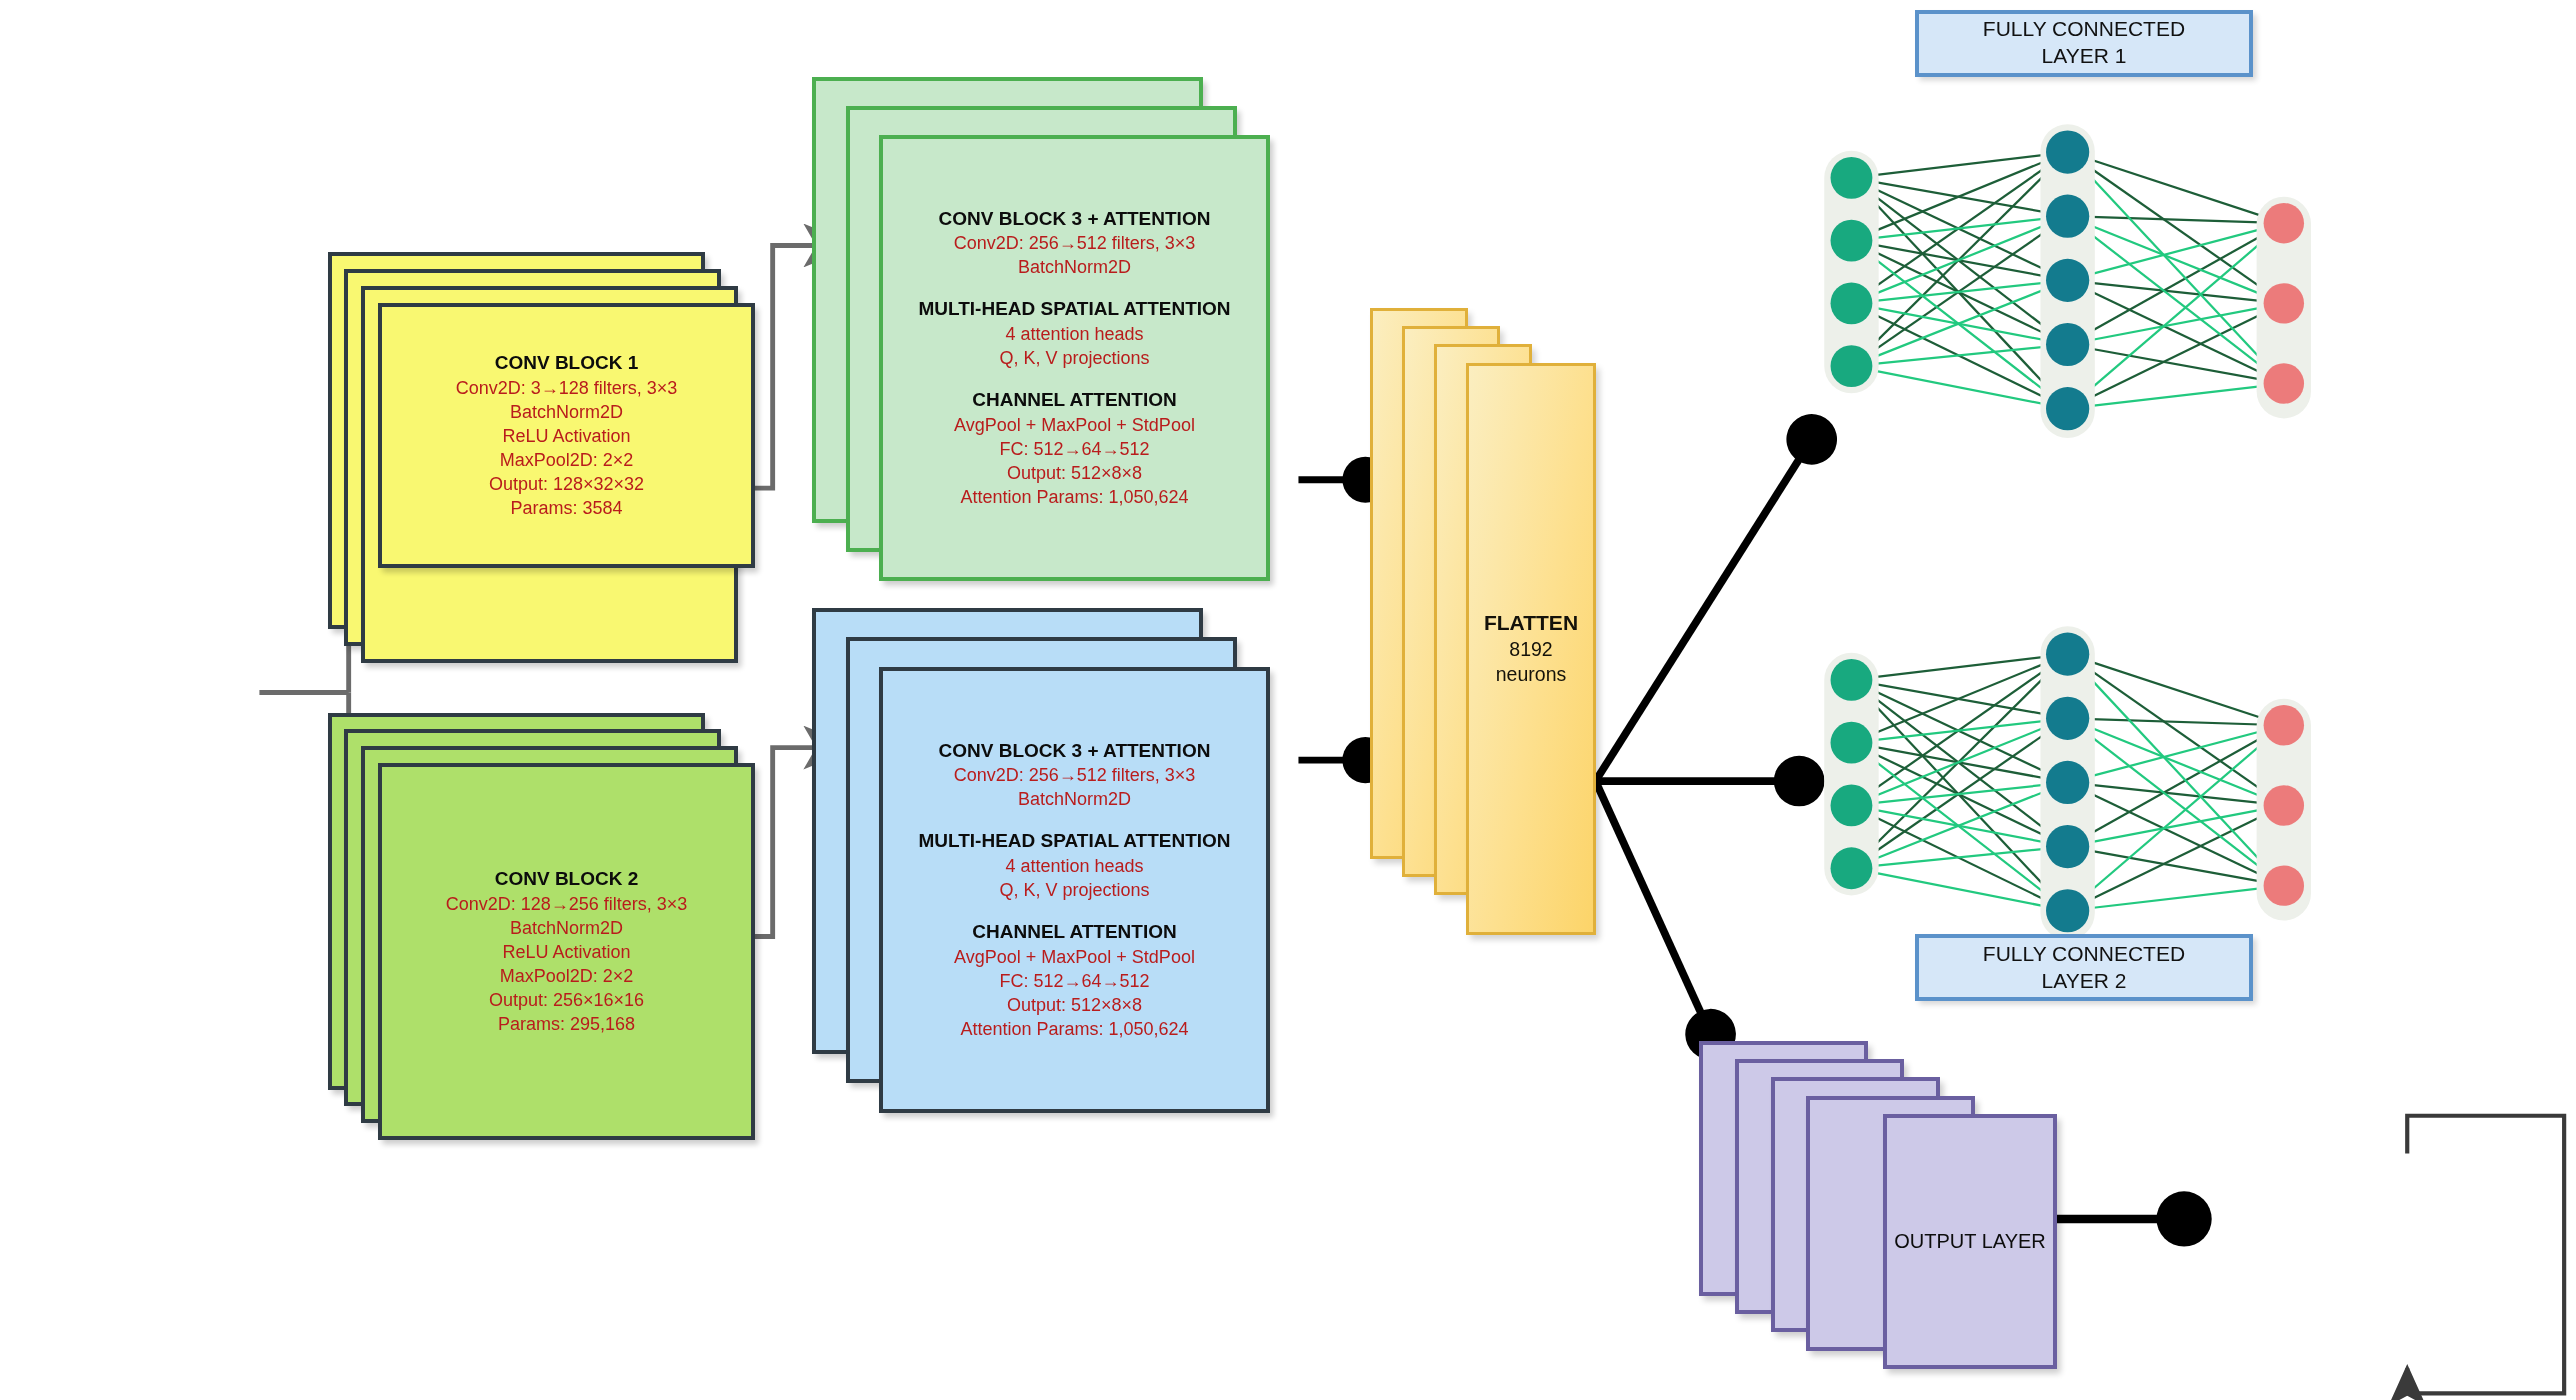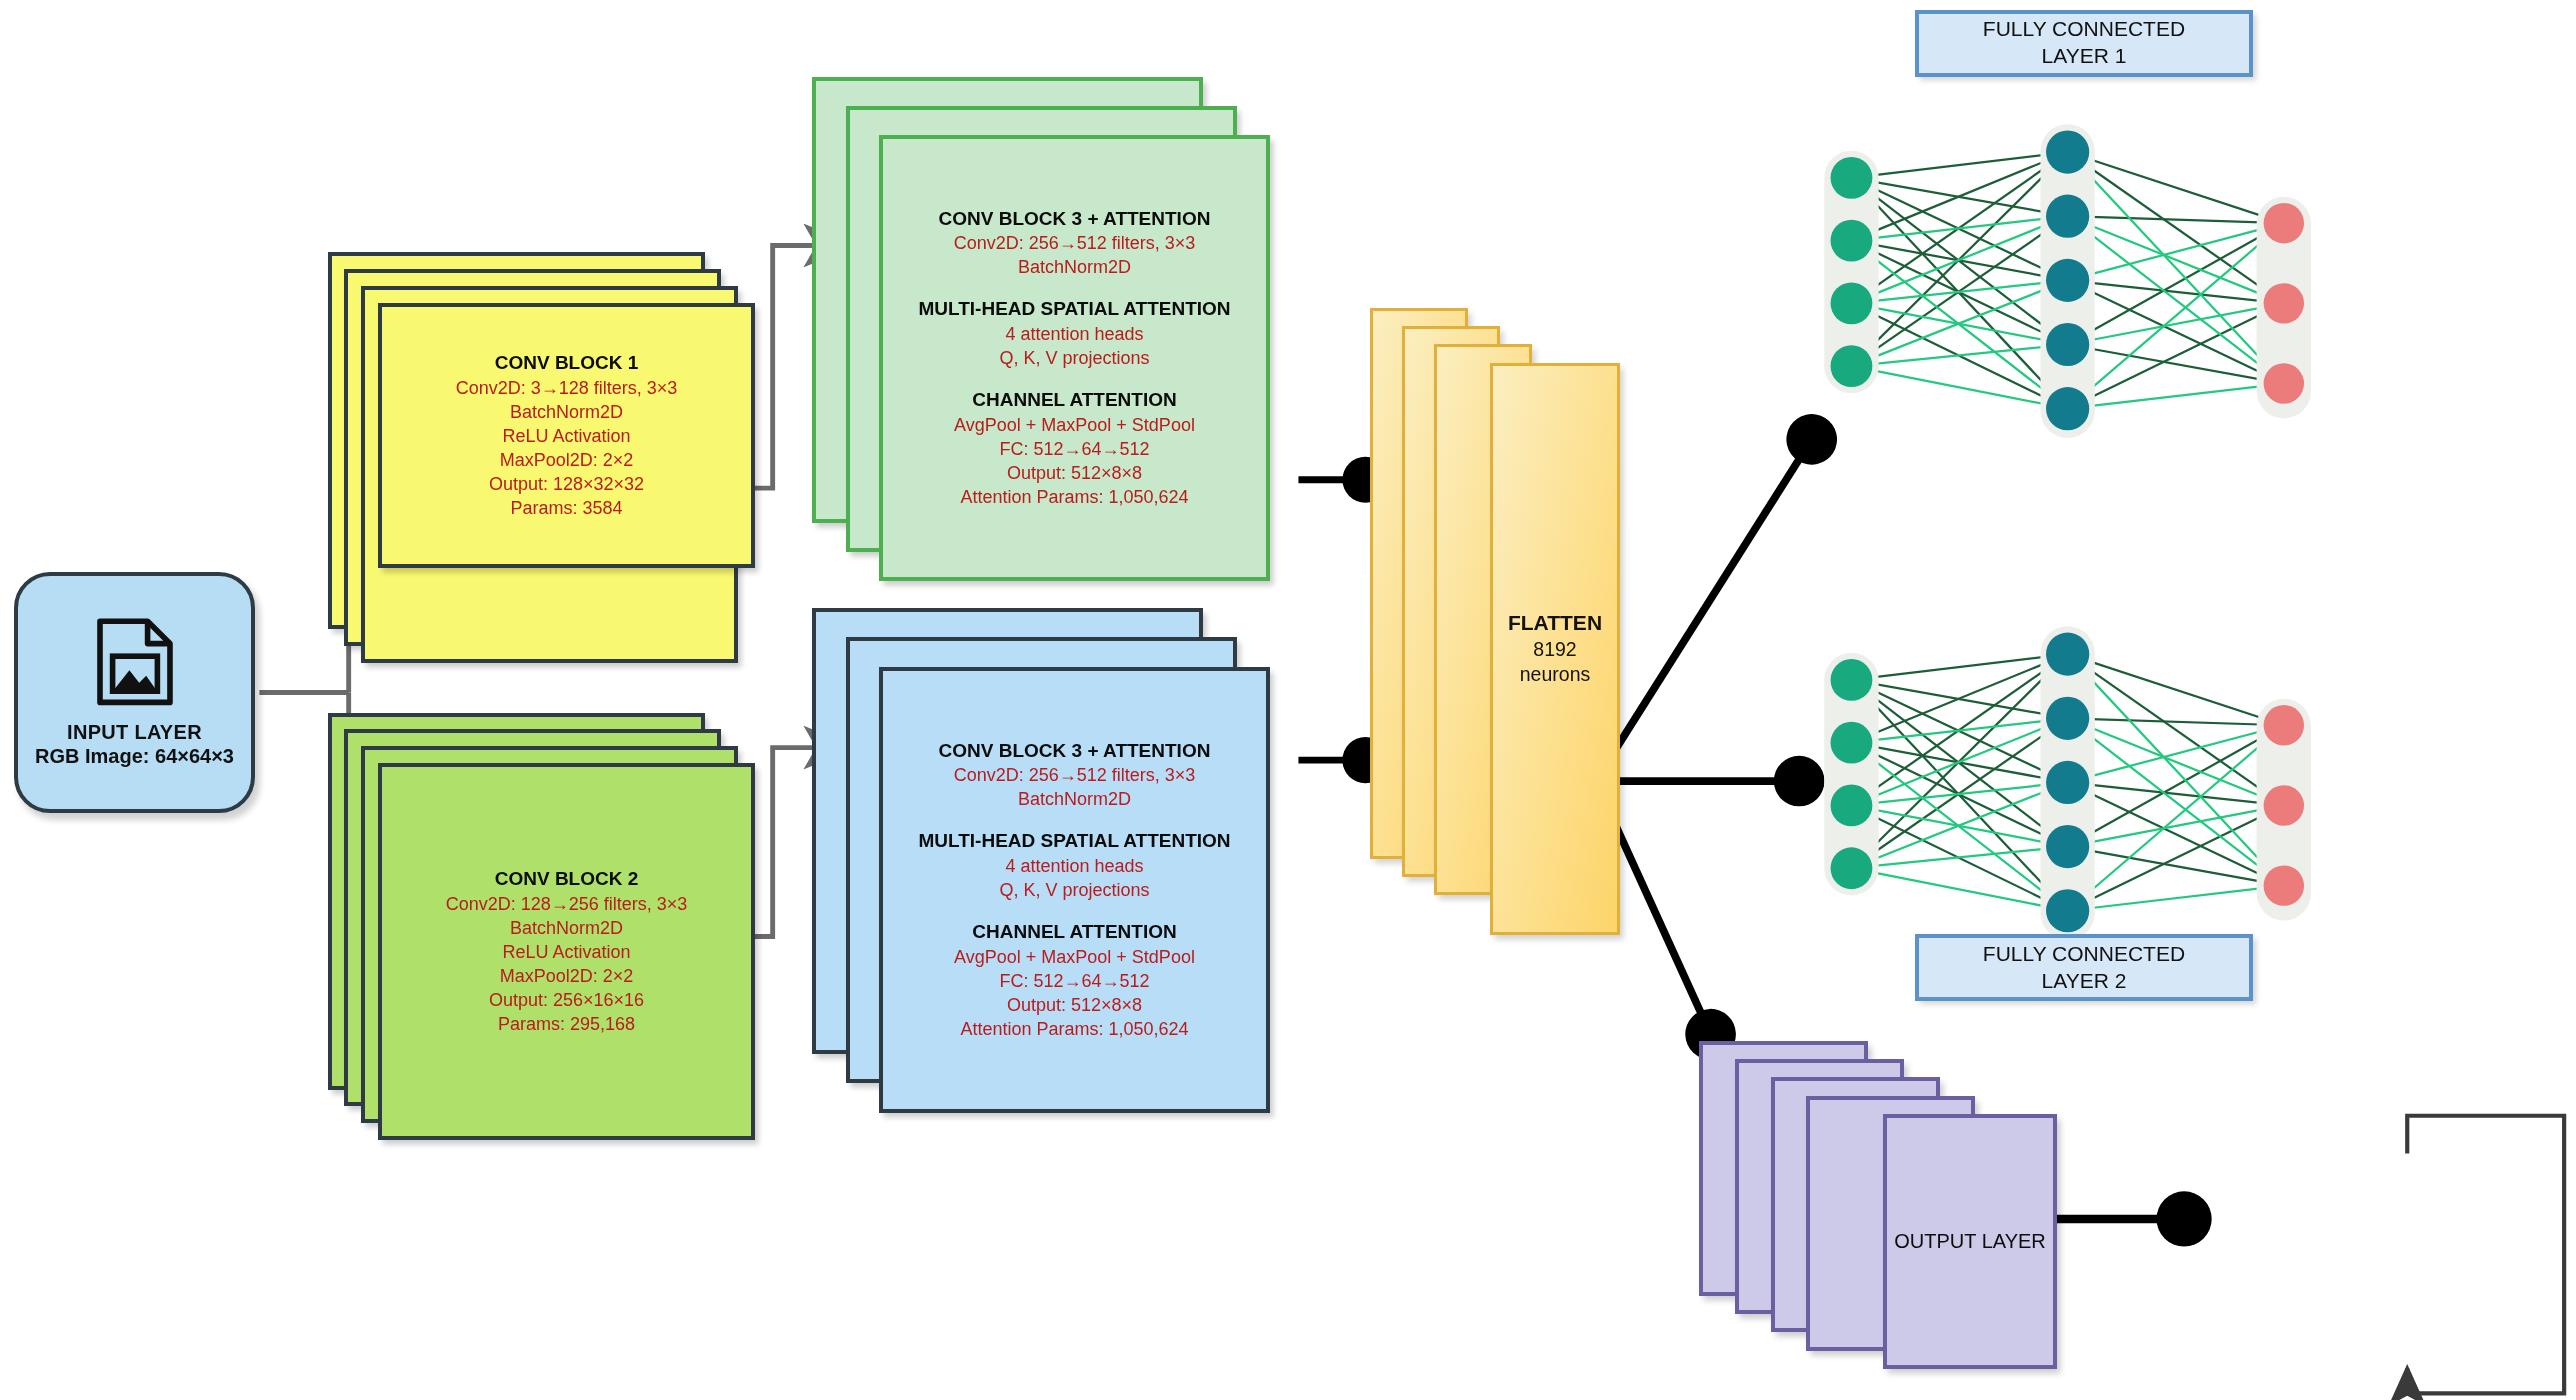--- a/index.html
+++ b/index.html
@@ -71,21 +71,20 @@
     position: absolute;
     box-sizing: border-box;
     border: 3.5px solid #e0b03a;
     background: linear-gradient(100deg, #fbeec0 0%, #fde08f 55%, #fcd469 100%);
     box-shadow: 4.2px 4.9px 6.3px rgba(0,0,0,0.18);
   }
   .flat-front {
     display: flex; flex-direction: column;
     align-items: center; justify-content: center;
     text-align: center;
-    margin-left: 24px;
   }
   .flat-ttl { font-size: 21px; font-weight: bold; color: #14120a; line-height: 1.26; }
   .flat-ln  { font-size: 19.5px; color: #14120a; line-height: 1.30; }
 
   
   .fc-box {
     position: absolute;
     box-sizing: border-box;
     background: #d6e7f8;
     border: 4.2px solid #5b92ca;
@@ -304,32 +303,20 @@
       <circle cx="2965" cy="1030" r="31" fill="#137b8e"></circle>
       <circle cx="2965" cy="1122" r="31" fill="#137b8e"></circle>
       <circle cx="2965" cy="1214" r="31" fill="#137b8e"></circle>
       <circle cx="2965" cy="1306" r="31" fill="#137b8e"></circle>
       <circle cx="3275" cy="1040" r="29" fill="#ec7b7b"></circle>
       <circle cx="3275" cy="1155" r="29" fill="#ec7b7b"></circle>
       <circle cx="3275" cy="1270" r="29" fill="#ec7b7b"></circle>
     </g>
   </svg>
 
-  <div class="node input-card">
-    <span class="input-icon">
-      <svg viewBox="0 0 120 128" xmlns="http://www.w3.org/2000/svg">
-        <path d="M10,6 H78 L110,38 V122 H10 Z" fill="none" stroke="#111" stroke-width="8" stroke-linejoin="round"></path>
-        <path d="M78,6 V38 H110" fill="none" stroke="#111" stroke-width="8" stroke-linejoin="round"></path>
-        <rect x="28" y="56" width="64" height="50" fill="none" stroke="#111" stroke-width="8"></rect>
-        <path d="M30,104 L52,76 L66,94 L76,84 L90,104 Z" fill="#111"></path>
-      </svg>
-    </span>
-    <div class="input-title">INPUT LAYER</div>
-    <div class="input-sub">RGB Image: 64×64×3</div>
-  </div>
 
   <div class="stack">
     <div class="sheet" style="left:328px;top:252px;width:377px;height:377px;background:#f9f871;border:4.2px solid #2f3b44;"></div>
     <div class="sheet" style="left:344px;top:269px;width:377px;height:377px;background:#f9f871;border:4.2px solid #2f3b44;"></div>
     <div class="sheet" style="left:361px;top:286px;width:377px;height:377px;background:#f9f871;border:4.2px solid #2f3b44;"></div>
     <div class="sheet front" style="left:378px;top:303px;width:377px;height:265px;background:#f9f871;border:4.2px solid #2f3b44;">
       <div class="ttl">CONV BLOCK 1</div>
       <div class="ln">Conv2D: 3→128 filters, 3×3</div>
       <div class="ln">BatchNorm2D</div>
       <div class="ln">ReLU Activation</div>

